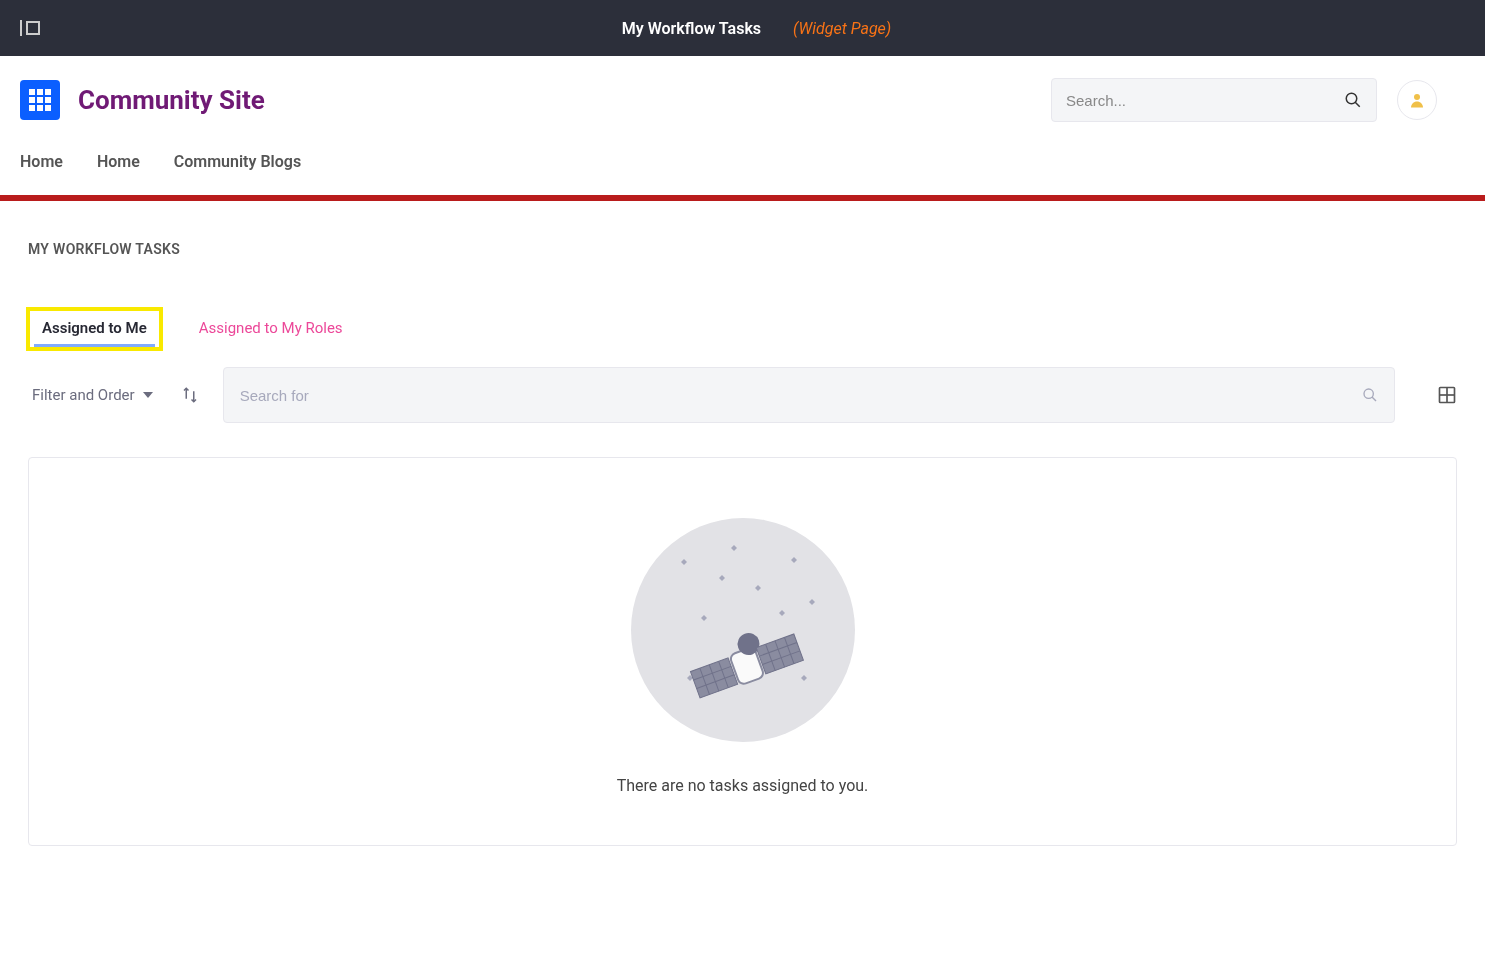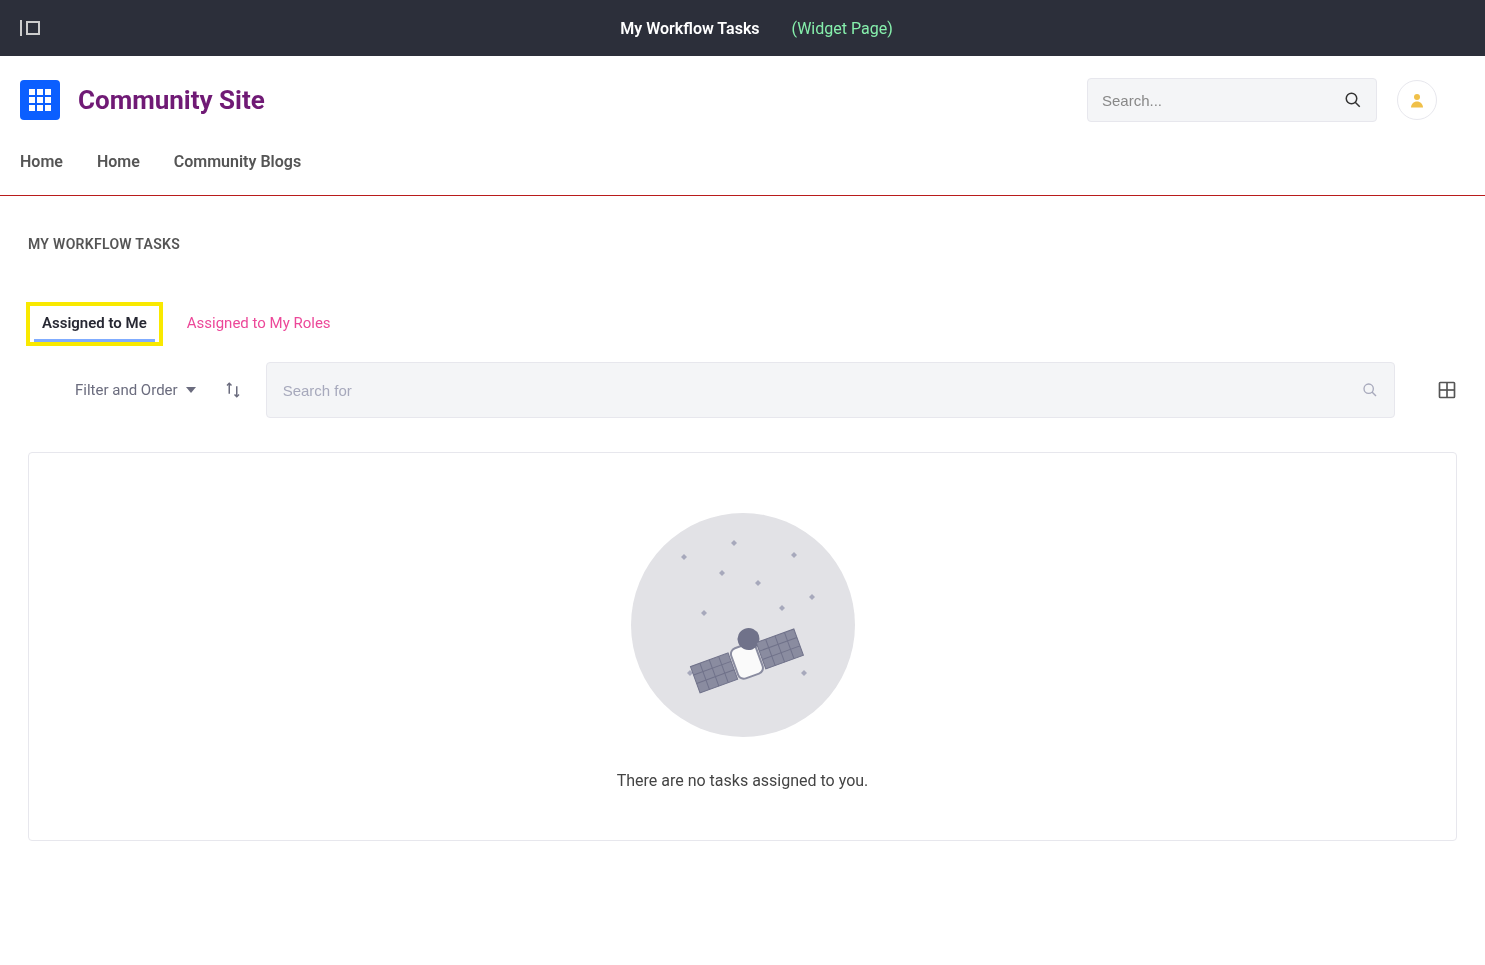--- a/index.html
+++ b/index.html
@@ -42,22 +42,23 @@
       position: absolute;
       left: 50%;
       transform: translateX(-50%);
       color: #fff;
       font-size: 16px;
     }
     .topbar-title .main {
       font-weight: 600;
     }
     .topbar-title .sub {
-      color: #86efac;
+      color: #f97316;
       font-weight: 400;
+      font-style: italic;
     }
     
     .site-header {
       display: flex;
       align-items: center;
       padding: 22px 20px 12px 20px;
     }
     .site-logo {
       width: 40px;
       height: 40px;
@@ -77,21 +78,21 @@
     .site-logo-grid span {
       background: #fff;
     }
     .site-name {
       font-size: 26px;
       font-weight: 700;
       color: #701a75;
     }
     .header-spacer { flex: 1; }
     .search-bar {
-      width: 290px;
+      width: 326px;
       height: 44px;
       background: #f4f5f7;
       border: 1px solid #e7e7ed;
       border-radius: 4px;
       display: flex;
       align-items: center;
       padding: 0 14px;
       margin-right: 20px;
     }
     .search-bar input {
@@ -124,21 +125,21 @@
     .avatar-icon {
       width: 18px;
       height: 18px;
       fill: #f0c049;
     }
     
     .nav-links {
       display: flex;
       gap: 34px;
       padding: 18px 20px 24px 20px;
-      border-bottom: 1px solid #b91c1c;
+      border-bottom: 6px solid #b91c1c;
     }
     .nav-link {
       font-size: 16px;
       font-weight: 600;
       color: #555;
       cursor: pointer;
     }
     
     .main {
       padding: 40px 28px;
@@ -146,21 +147,21 @@
     .page-caption {
       font-size: 14px;
       font-weight: 600;
       color: #555;
       letter-spacing: 0.3px;
       text-transform: uppercase;
       margin-bottom: 52px;
     }
     .tabs {
       display: flex;
-      gap: 12px;
+      gap: 24px;
       margin-bottom: 18px;
     }
     .tab {
       padding: 10px 14px 12px 14px;
       font-size: 15px;
       color: #ec4899;
       cursor: pointer;
       position: relative;
     }
     .tab.active {
@@ -188,21 +189,20 @@
       margin-bottom: 34px;
     }
     .filter-order {
       display: flex;
       align-items: center;
       gap: 8px;
       color: #6b6c7e;
       font-size: 15px;
       cursor: pointer;
       padding: 6px 4px;
-      margin-left: 43px;
     }
     .caret-down {
       width: 10px;
       height: 6px;
       fill: #6b6c7e;
     }
     .sort-icon {
       width: 18px;
       height: 18px;
       stroke: #6b6c7e;

